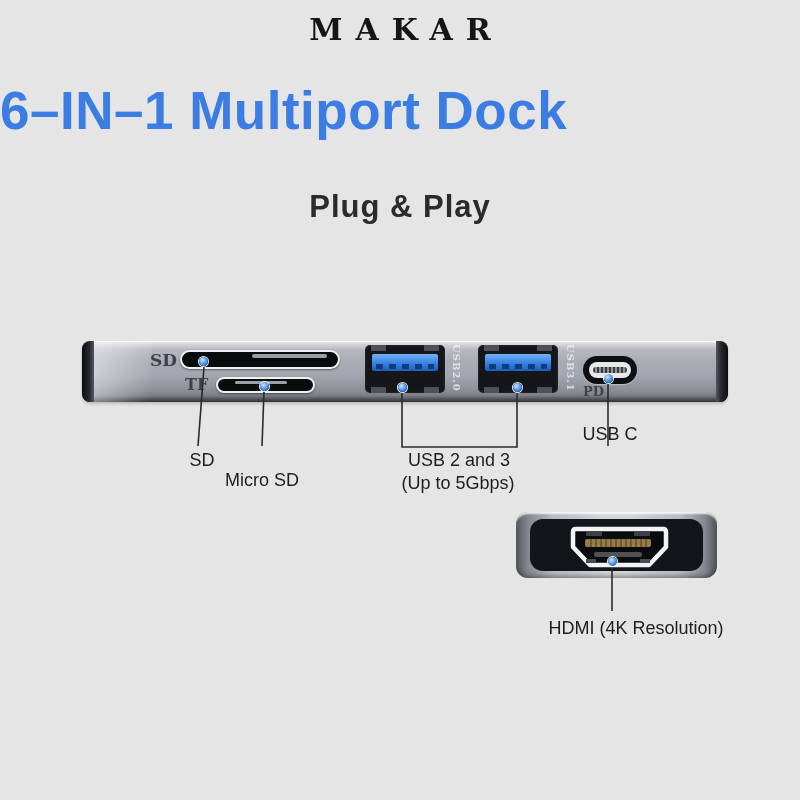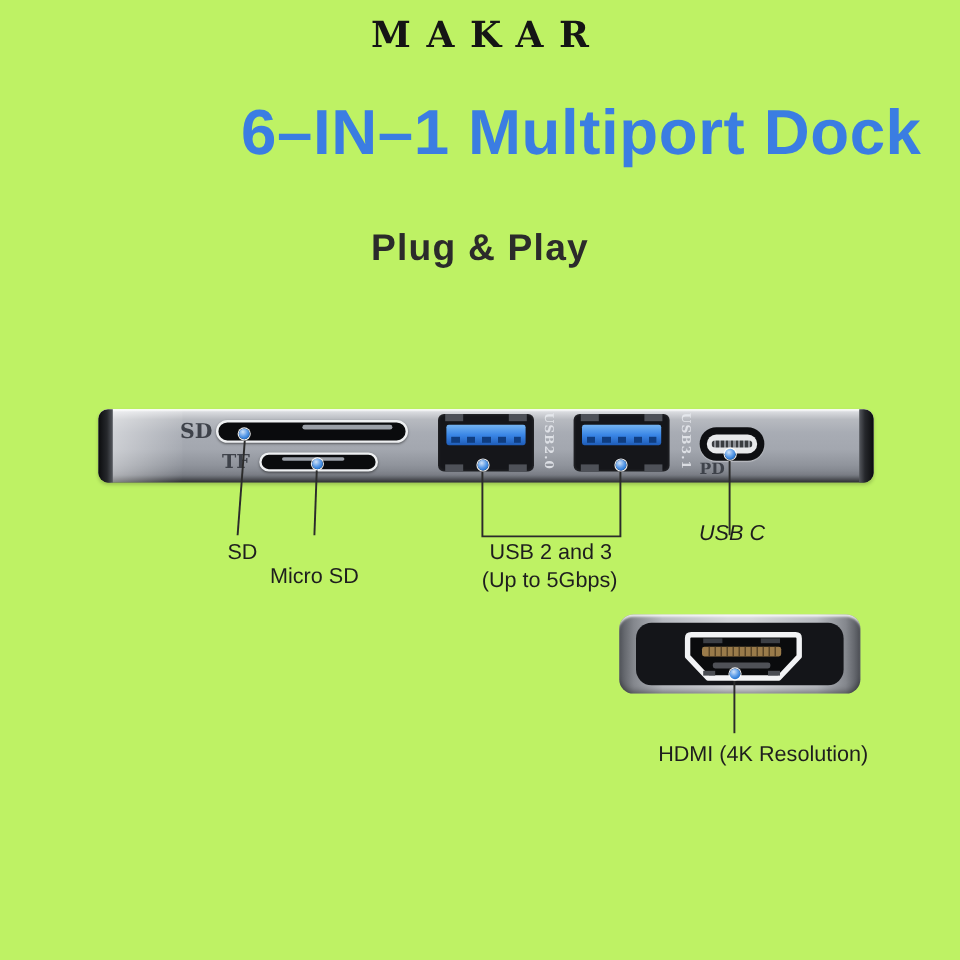--- a/index.html
+++ b/index.html
@@ -1,26 +1,26 @@
 <!DOCTYPE html>
 <html><head>
 <meta charset="utf-8">
 <style>
   html,body{margin:0;padding:0;background:#fff;}
   #canvas{
-    position:relative;width:800px;height:800px;background:#bef264;
+    position:relative;width:800px;height:800px;background:#e5e5e5;
     font-family:"Liberation Sans",sans-serif;overflow:hidden;
   }
   
   .brand-row{position:absolute;top:12px;left:0;width:800px;display:flex;justify-content:center;}
   .brand{
     font-family:"DejaVu Serif",serif;font-weight:bold;font-size:30px;color:#151515;
     letter-spacing:13px;padding-left:13px;
   }
-  .title-row{position:absolute;top:80px;left:0;width:768px;text-align:right;}
+  .title-row{position:absolute;top:80px;left:0;width:768px;text-align:left;}
   .title{
     font-family:"Liberation Sans",sans-serif;font-weight:bold;font-size:53px;
     color:#3b7de2;letter-spacing:0.5px;
   }
   .subtitle-row{position:absolute;top:189px;left:0;width:800px;text-align:center;}
   .subtitle{
     font-family:"Liberation Sans",sans-serif;font-weight:bold;font-size:31px;
     color:#2b2b2b;letter-spacing:1px;
   }
   
@@ -207,16 +207,16 @@
   <div class="dot" style="left:260px;top:382px;"></div>
   <div class="dot" style="left:398px;top:383px;"></div>
   <div class="dot" style="left:513px;top:383px;"></div>
   <div class="dot" style="left:604px;top:374px;"></div>
   <div class="dot" style="left:608px;top:557px;"></div>
 
   <div class="callout-label" style="left:202px;top:450px;">SD</div>
   <div class="callout-label" style="left:262px;top:470px;">Micro SD</div>
   <div class="callout-label" style="left:459px;top:450px;">USB 2 and 3</div>
   <div class="callout-label" style="left:458px;top:473px;">(Up to 5Gbps)</div>
-  <div class="callout-label" style="left:610px;top:434px;font-style:italic;">USB C</div>
+  <div class="callout-label" style="left:610px;top:424px;">USB C</div>
   <div class="callout-label" style="left:612px;top:618px;margin-left:24px;">HDMI (4K Resolution)</div>
 
 </div>
 
 </body></html>

